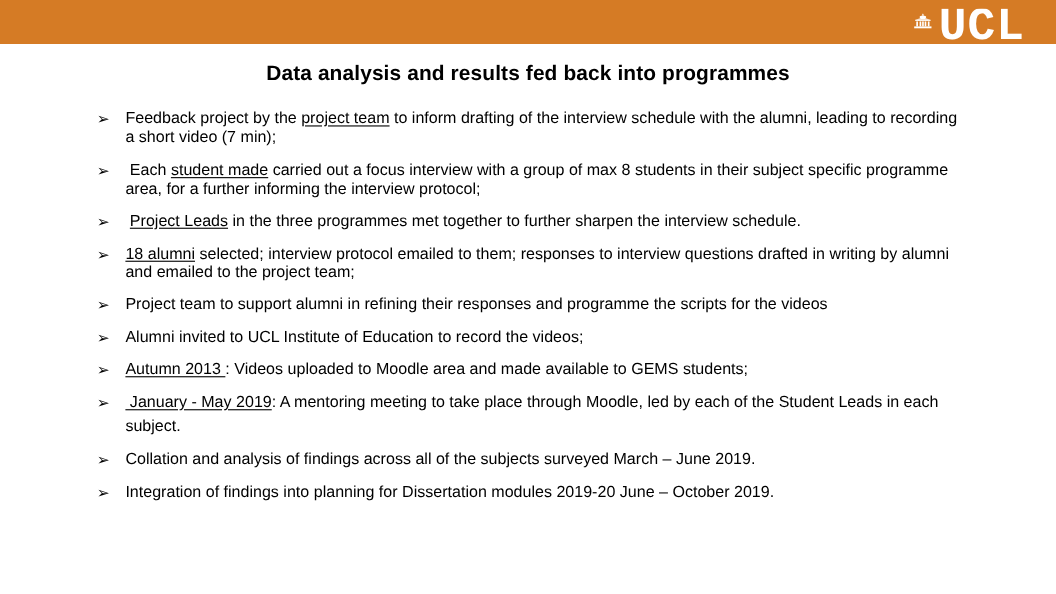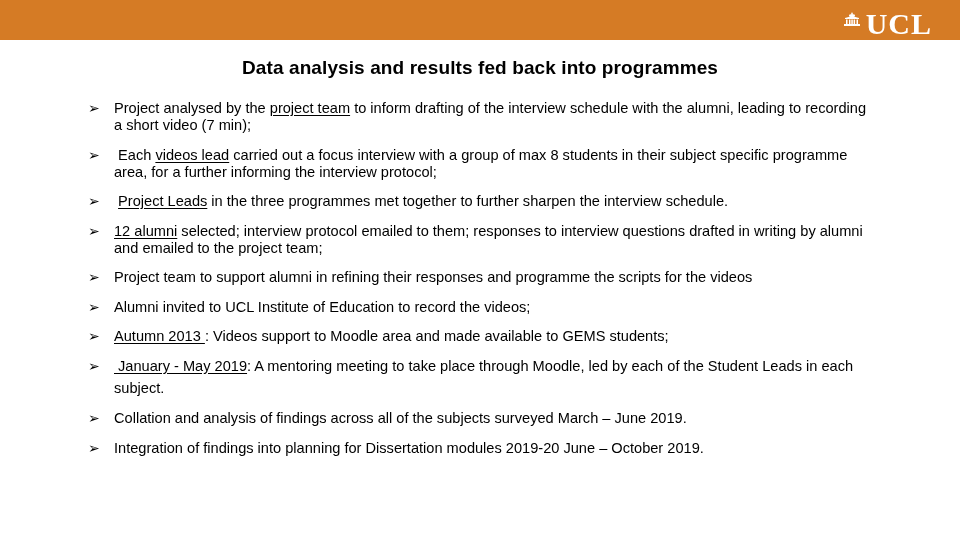--- a/index.html
+++ b/index.html
@@ -30,23 +30,23 @@
       display: flex;
       align-items: flex-end;
     }
     .logo-portico {
       width: 16px;
       height: 14px;
       margin-right: 6px;
       margin-bottom: 14px;
     }
     .logo-text {
-      font-family: Liberation Serif, serif;
+      font-family: Liberation Mono, monospace;
       font-weight: bold;
-      font-size: 30px;
+      font-size: 42px;
       line-height: 32px;
       color: #ffffff;
       letter-spacing: 1px;
       height: 32px;
       overflow: hidden;
     }
     .title {
       position: absolute;
       top: 57px;
       left: 0;
@@ -106,51 +106,51 @@
     <div class="logo-text">UCL</div>
   </div>
 </div>
 
 <div class="title">Data analysis and results fed back into programmes</div>
 
 <div class="bullets">
 
   <div class="bullet" style="top:100px">
     <span class="bullet-icon">➢</span>
-    <span class="bullet-text"><span>Project analysed by the </span><span class="u">project team</span><span> to inform drafting of the interview schedule with the alumni, leading to recording a short video (7 min);</span></span>
+    <span class="bullet-text"><span>Feedback project by the </span><span class="u">project team</span><span> to inform drafting of the interview schedule with the alumni, leading to recording a short video (7 min);</span></span>
   </div>
 
   <div class="bullet" style="top:147px">
     <span class="bullet-icon">➢</span>
-    <span class="bullet-text"><span style="white-space:pre"> Each </span><span class="u">videos lead</span><span>  carried out a focus interview with a group of max 8 students in their subject specific programme area, for a further informing the interview protocol;</span></span>
+    <span class="bullet-text"><span style="white-space:pre"> Each </span><span class="u">student made</span><span>  carried out a focus interview with a group of max 8 students in their subject specific programme area, for a further informing the interview protocol;</span></span>
   </div>
 
   <div class="bullet" style="top:193px">
     <span class="bullet-icon">➢</span>
     <span class="bullet-text"><span style="white-space:pre"> </span><span class="u">Project Leads</span><span> in the three programmes met together to further sharpen the interview schedule.</span></span>
   </div>
 
   <div class="bullet" style="top:223px">
     <span class="bullet-icon">➢</span>
-    <span class="bullet-text"><span></span><span class="u">12 alumni</span><span> selected; interview protocol emailed to them; responses to interview questions drafted in writing by alumni and emailed to the project team;</span></span>
+    <span class="bullet-text"><span></span><span class="u">18 alumni</span><span> selected; interview protocol emailed to them; responses to interview questions drafted in writing by alumni and emailed to the project team;</span></span>
   </div>
 
   <div class="bullet" style="top:269px">
     <span class="bullet-icon">➢</span>
     <span class="bullet-text"><span>Project team to support alumni in refining their responses and programme the scripts for the videos</span></span>
   </div>
 
   <div class="bullet" style="top:299px">
     <span class="bullet-icon">➢</span>
     <span class="bullet-text"><span>Alumni invited to UCL Institute of Education to record the videos;</span></span>
   </div>
 
   <div class="bullet" style="top:328px">
     <span class="bullet-icon">➢</span>
-    <span class="bullet-text"><span class="u" style="white-space:pre">Autumn 2013 </span><span>: Videos support to Moodle area and made available to GEMS students;</span></span>
+    <span class="bullet-text"><span class="u" style="white-space:pre">Autumn 2013 </span><span>: Videos uploaded to Moodle area and made available to GEMS students;</span></span>
   </div>
 
   <div class="bullet line2-tall" style="top:355px">
     <span class="bullet-icon" style="line-height:22px">➢</span>
     <span class="bullet-text"><span class="u" style="white-space:pre"> January - May 2019</span><span>: A mentoring meeting to take place through Moodle, led by each of the Student Leads in each subject.</span></span>
   </div>
 
   <div class="bullet" style="top:410px">
     <span class="bullet-icon">➢</span>
     <span class="bullet-text"><span>Collation and analysis of findings across all of the subjects surveyed  March – June 2019.</span></span>

